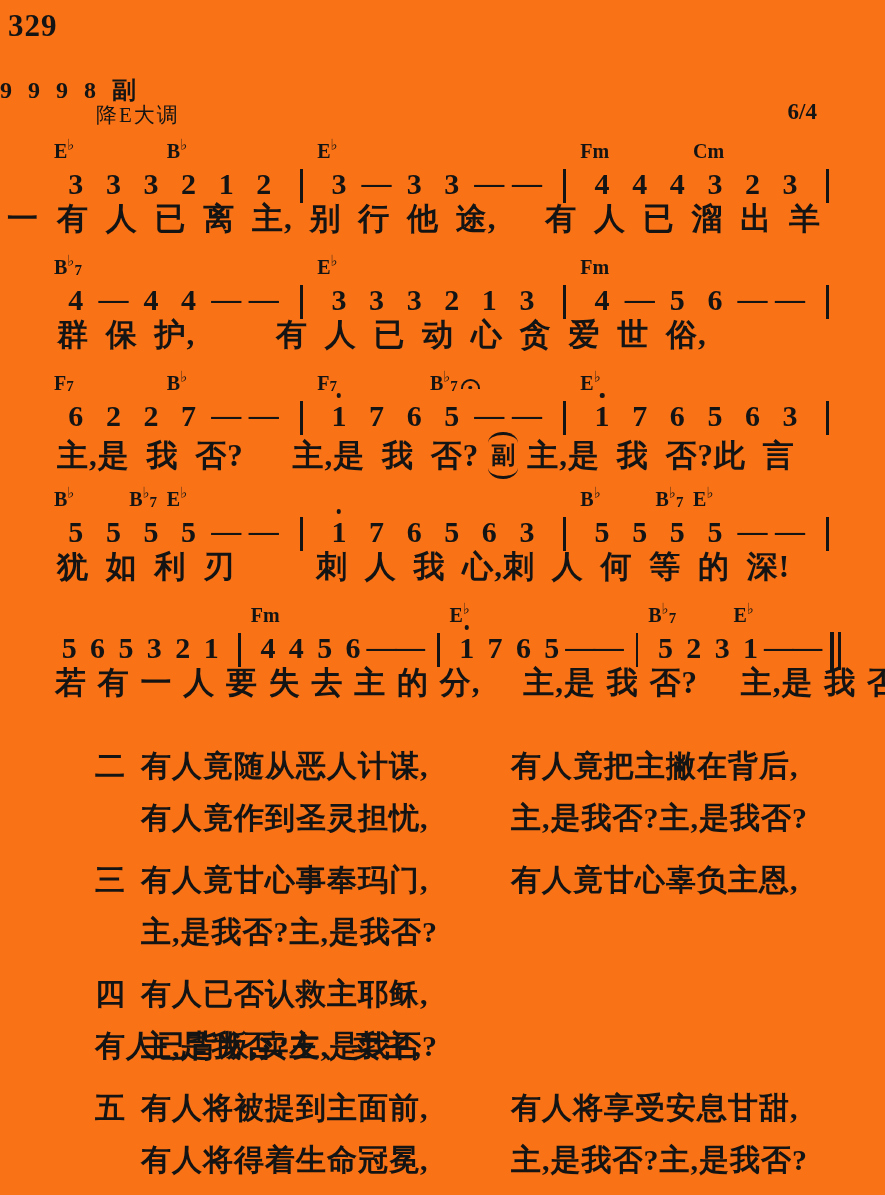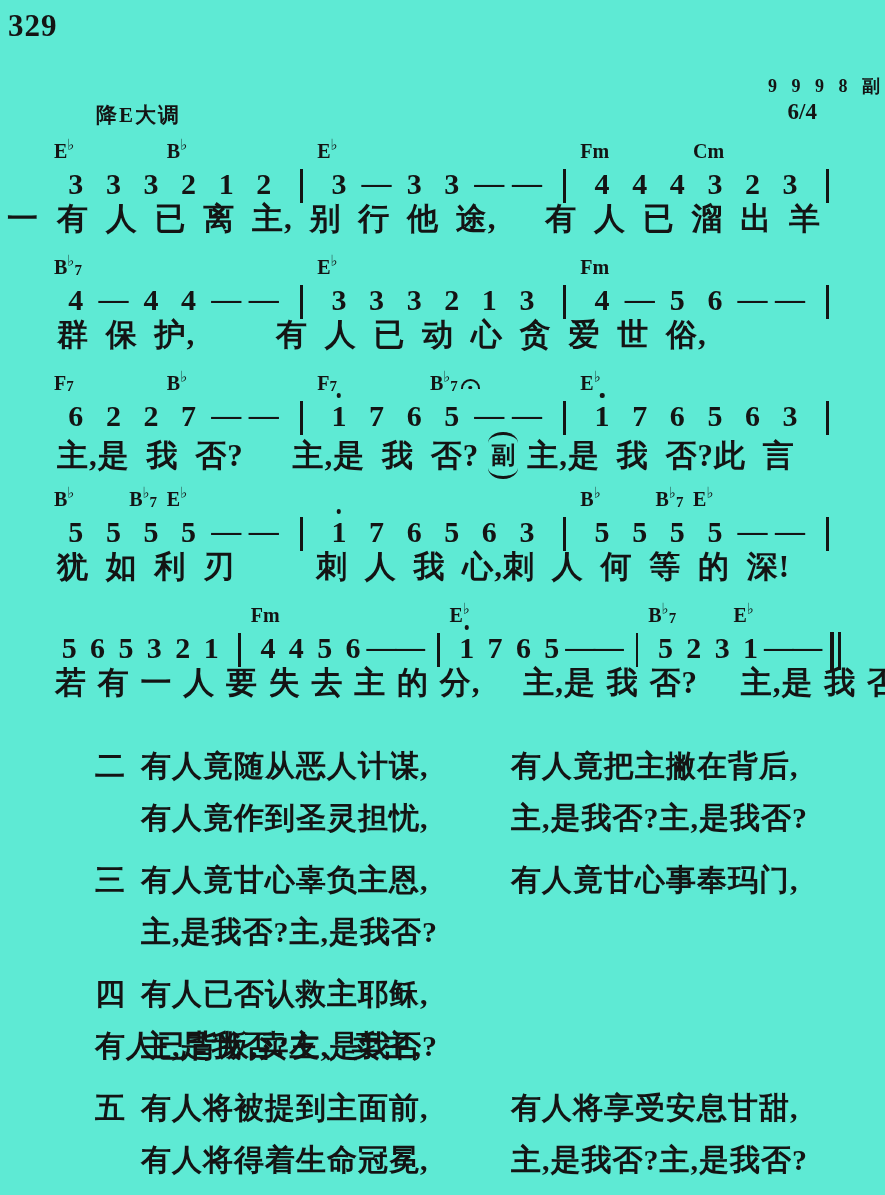--- a/index.html
+++ b/index.html
@@ -1,29 +1,29 @@
 <!DOCTYPE html>
 <html><head>
 <meta charset="utf-8">
 <style>
   html,body{margin:0;padding:0;}
   body{
     width:885px;height:1195px;background:#ffffff;color:#141414;
     font-family:"Liberation Serif","DejaVu Serif",serif;
     -webkit-font-smoothing:antialiased;
   }
-  .sheet{position:relative;width:885px;height:1195px;overflow:hidden;background:#5eead4;}
+  .sheet{position:relative;width:885px;height:1195px;overflow:hidden;background:#f97316;}
 
   
   .hymn-number{position:absolute;top:8px;left:8px;font-size:31px;font-weight:bold;letter-spacing:1px;}
   .title{position:absolute;top:14px;left:0;width:100%;text-align:center;
          font-size:37px;font-weight:bold;letter-spacing:5px;white-space:nowrap;}
-  .meter{position:absolute;top:74px;left:0;width:100%;text-align:right;
-         font-size:18px;font-weight:bold;letter-spacing:5px;}
-  .key-sig{position:absolute;top:101px;left:88px;font-size:21px;font-weight:bold;letter-spacing:2px;padding-left:8px;}
+  .meter{position:absolute;top:74px;left:0;width:100%;text-align:left;
+         font-size:24px;font-weight:bold;letter-spacing:5px;}
+  .key-sig{position:absolute;top:101px;left:88px;font-size:21px;font-weight:normal;letter-spacing:2px;padding-left:8px;}
   .time-sig{position:absolute;top:99px;right:68px;font-size:23px;font-weight:bold;}
 
   
   #music-lines{position:absolute;top:130px;left:0;width:885px;}
   .music-line{position:relative;height:116px;}
   .cells{position:absolute;top:28px;left:57px;display:flex;}
   .line-4 .cells{left:55px;}
   .cell{position:relative;width:37.6px;display:flex;justify-content:center;align-items:flex-start;padding-top:10px;box-sizing:border-box;}
   .line-4 .cell{width:28.4px;}
   .note{font-size:30px;font-weight:bold;line-height:32px;}
@@ -479,22 +479,22 @@
       <div class="verse-block">
         <span class="verse-no">二</span>
         <span class="verse-text">有人竟随从恶人计谋,</span>
         <span class="verse-text">有人竟把主撇在背后,</span>
         <span class="verse-no"></span>
         <span class="verse-text">有人竟作到圣灵担忧,</span>
         <span class="verse-text">主,是我否?主,是我否?</span>
       </div>
       <div class="verse-block">
         <span class="verse-no">三</span>
+        <span class="verse-text">有人竟甘心事奉玛门,</span>
         <span class="verse-text">有人竟甘心辜负主恩,</span>
-        <span class="verse-text">有人竟甘心事奉玛门,</span>
         <span class="verse-no"></span>
         <span class="verse-text">主,是我否?主,是我否?</span>
       </div>
       <div class="verse-block">
         <span class="verse-no">四</span>
         <span class="verse-text">有人已否认救主耶稣,</span>
         <span class="verse-no"></span>
         <span class="verse-text">有人已背叛,卖友、卖主,</span>
         <span class="verse-text">主,是我否?主,是我否?</span>
       </div>

